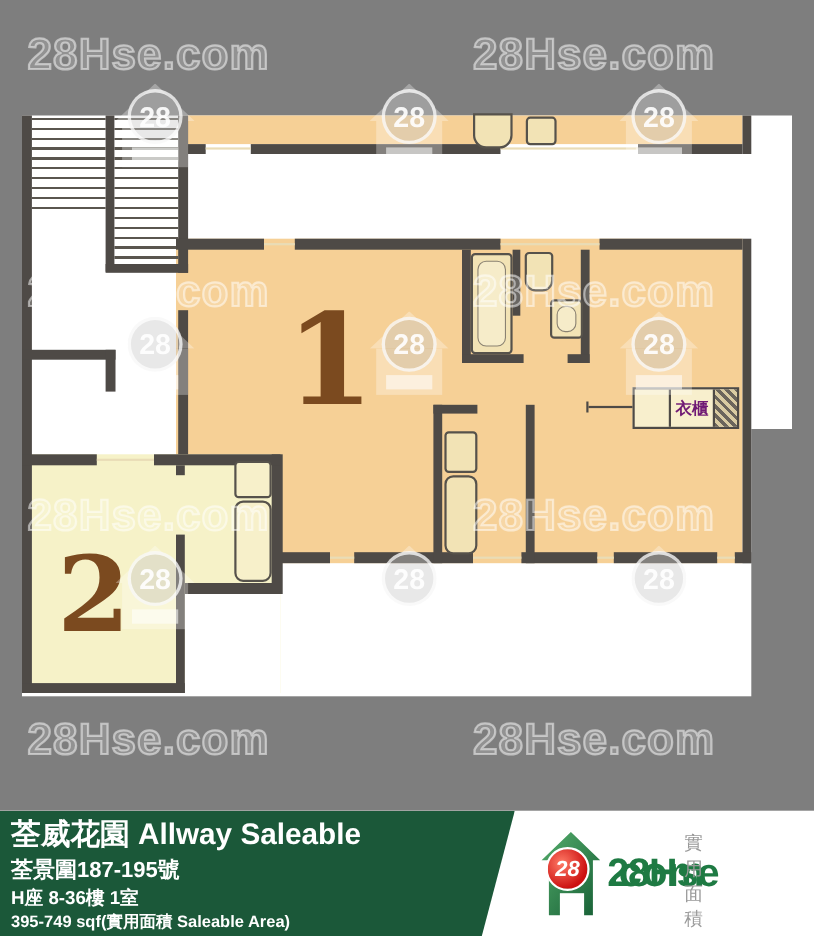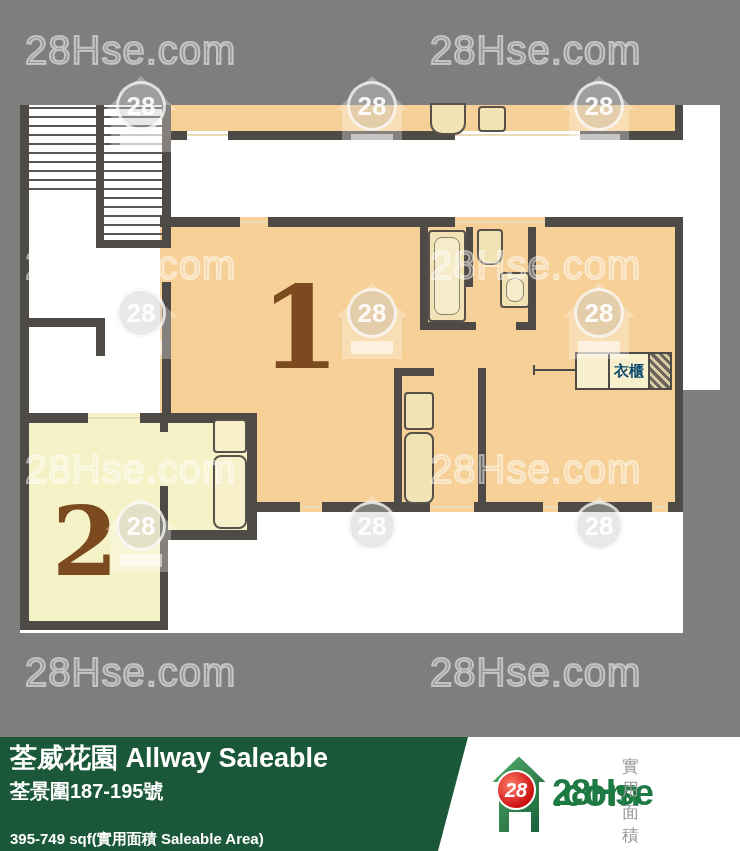--- a/index.html
+++ b/index.html
@@ -8,21 +8,21 @@
   #stage *{position:absolute;box-sizing:border-box;}
   .white{background:#ffffff;}
   .w{background:#4e4a46;}
   .ln{background:#e9dcb6;}
   .treads{background:repeating-linear-gradient(to bottom,#5a564f 0 2px,rgba(0,0,0,0) 2px 9px);}
   .fx{background:#f2e3b5;border:2px solid #56524b;border-radius:4px;}
   .fxi{background:#f6ecc9;border:1px solid #8a8272;border-radius:8px;}
   .unit1{background:#f6d096;}
   .unit2{background:#f6f2c8;}
   .digit{font-family:"DejaVu Serif",serif;font-weight:bold;color:#7b4a1f;text-align:center;z-index:20;}
-  .wm-text{font-weight:normal;font-size:40px;letter-spacing:1px;color:rgba(255,255,255,0.16);
+  .wm-text{font-weight:bold;font-size:40px;letter-spacing:1px;color:rgba(255,255,255,0.16);
            -webkit-text-stroke:2px rgba(255,255,255,0.5);z-index:40;white-space:nowrap;}
   .wm-house{width:72px;height:80px;z-index:40;}
   .wm-roof{left:0;top:0;width:72px;height:34px;background:rgba(255,255,255,0.30);
            clip-path:polygon(50% 0,100% 100%,0 100%);}
   .wm-body{left:6px;top:34px;width:60px;height:42px;background:rgba(255,255,255,0.30);}
   .wm-band{left:15px;top:58px;width:42px;height:13px;background:rgba(255,255,255,0.55);}
   .wm-circ{left:11px;top:5px;width:50px;height:50px;border:3px solid rgba(255,255,255,0.75);
            border-radius:50%;background:rgba(130,130,130,0.18);display:flex;align-items:center;
            justify-content:center;font-weight:bold;font-size:26px;color:rgba(255,255,255,0.9);}
   .hatch{background:repeating-linear-gradient(45deg,#6b655c 0 3px,#d9cba2 3px 6px);}
@@ -108,21 +108,21 @@
   <div class="fxi" style="left:506px;top:278px;width:18px;height:24px;"></div>
   <div class="fx" style="left:430px;top:103px;width:36px;height:32px;border-radius:0 0 12px 12px;"></div>
   <div class="fx" style="left:478px;top:106px;width:28px;height:26px;"></div>
   <div class="fx" style="left:404px;top:392px;width:30px;height:38px;"></div>
   <div class="fx" style="left:404px;top:432px;width:30px;height:72px;border-radius:8px;"></div>
   <div class="fx" style="left:213px;top:419px;width:34px;height:34px;background:#f7f0ca;"></div>
   <div class="fx" style="left:213px;top:455px;width:34px;height:74px;border-radius:8px;background:#f7f0ca;"></div>
 
   <div style="left:575px;top:352px;width:97px;height:38px;border:2px solid #4e4a46;background:#f8efcd;display:flex;">
     <div style="position:relative;width:33px;height:100%;border-right:2px solid #4e4a46;"></div>
-    <div style="position:relative;width:38px;height:100%;display:flex;align-items:center;justify-content:center;font-size:15px;font-weight:bold;color:#0c4a6e;">衣櫃</div>
+    <div style="position:relative;width:38px;height:100%;display:flex;align-items:center;justify-content:center;font-size:15px;font-weight:bold;color:#701a75;">衣櫃</div>
     <div class="hatch" style="position:relative;flex:1;height:100%;border-left:2px solid #4e4a46;"></div>
   </div>
   <div class="w" style="left:533px;top:365px;width:2px;height:10px;"></div>
   <div class="w" style="left:535px;top:369px;width:40px;height:2px;"></div>
 
   <div class="digit" style="left:255px;top:268px;width:90px;font-size:115px;line-height:120px;">1</div>
   <div class="digit" style="left:40px;top:492px;width:90px;font-size:95px;line-height:100px;">2</div>
 
   <div class="wm-text" style="left:25px;top:28px;">28Hse.com</div>
   <div class="wm-text" style="left:430px;top:28px;">28Hse.com</div>
@@ -185,20 +185,21 @@
       <div class="wm-roof"></div>
       <div class="wm-body"></div>
       <div class="wm-band"></div>
       <div class="wm-circ">28</div>
     </div>
 
   <div id="footer">
     <div id="fgreen">
       <div class="ftext" style="top:4px;font-size:27px;line-height:34px;">荃威花園 Allway Saleable</div>
       <div class="ftext" style="top:42px;font-size:20px;line-height:25px;">荃景圍187-195號</div>
+      <div class="ftext" style="top:69px;font-size:17px;line-height:22px;">H座 8-36樓 1室</div>
       <div class="ftext" style="top:92px;font-size:15px;line-height:20px;">395-749 sqf(實用面積 Saleable Area)</div>
     </div>
   </div>
 
   <div style="left:0;top:0;width:0;height:0;z-index:61;">
     <svg style="left:488px;top:752px;z-index:61;" width="62" height="84" viewBox="0 0 62 84">
       <defs>
         <linearGradient id="lg" x1="0" y1="0" x2="1" y2="1">
           <stop offset="0" stop-color="#57b06e"></stop>
             <stop offset="1" stop-color="#145c33"></stop>

